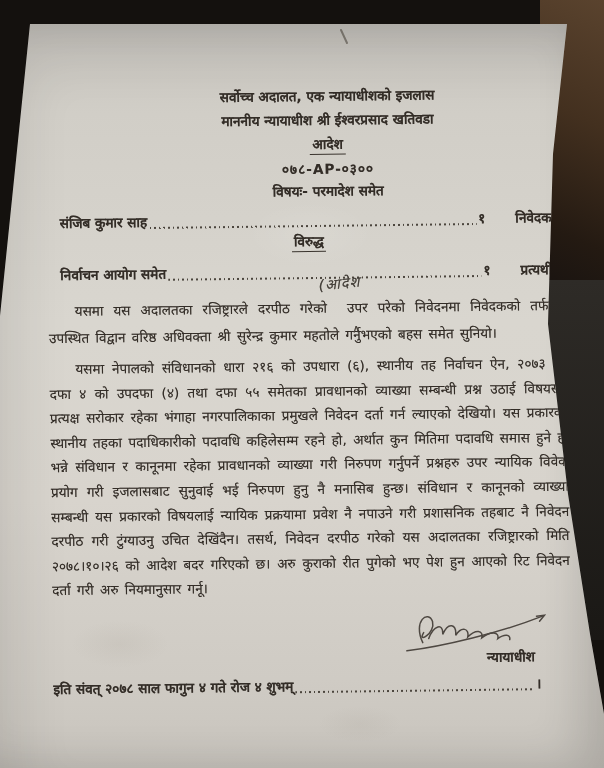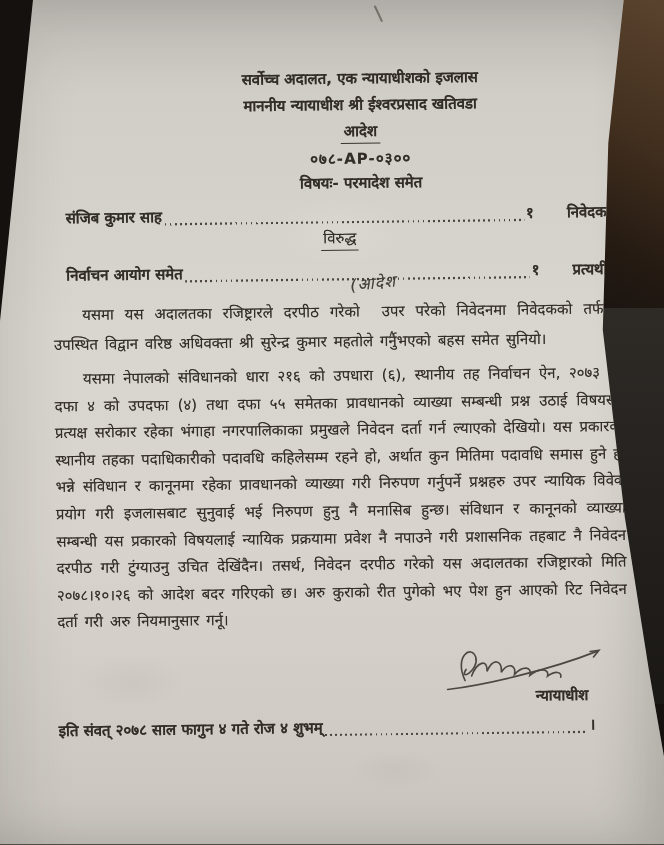--- a/index.html
+++ b/index.html
@@ -20,20 +20,21 @@
   }
   
   .paper{
     position:absolute;inset:0;
     clip-path:polygon(30px 0,567px 0,553px 130px,548px 300px,568px 470px,590px 610px,604px 690px,604px 768px,0 768px,0 292px);
     background:
       radial-gradient(70px 34px at 120px 620px, rgba(120,110,95,0.07), transparent 70%),
       radial-gradient(90px 46px at 310px 210px, rgba(255,255,255,0.10), transparent 70%),
       radial-gradient(60px 26px at 360px 700px, rgba(110,100,88,0.06), transparent 70%),
       linear-gradient(180deg,#c6c3bd 0%,#d1cec7 12%,#d9d6cf 40%,#d8d4cd 64%,#cfcbc4 88%,#c8c4bd 100%);
+    margin-top: 24px;
   }
   .paper-shade{
     position:absolute;inset:0;pointer-events:none;
     box-shadow:inset -28px -6px 40px rgba(0,0,0,0.12), inset 24px 34px 50px rgba(0,0,0,0.08);
     clip-path:inherit;
   }
   .pen-tick{position:absolute;left:338px;top:4px;opacity:.65;}
 
   
   .content{
@@ -50,21 +51,21 @@
   .subject{margin:0;}
 
   .party-row{display:flex;align-items:flex-end;margin-top:12px;padding:0 18px 0 12px;}
   .party-name,.party-num,.party-role{white-space:nowrap;}
   .leader{
     flex:1 1 auto;height:13px;margin:0 2px;
     background:repeating-linear-gradient(90deg,#4b453d 0 1.6px,transparent 1.6px 4.6px) left bottom 2px / 100% 2px no-repeat;
   }
   .party-role{margin-left:30px;text-align:center;}
   .versus-wrap{text-align:center;margin-top:4px;}
-  .versus{display:inline-block;font-weight:400;border-bottom:1.5px solid #3a342e;padding:0 2px 1px;}
+  .versus{display:inline-block;font-weight:700;border-bottom:1.5px solid #3a342e;padding:0 2px 1px;}
 
   .para{margin:0;text-align:justify;word-spacing:2px;padding-right:4px;font-weight:500;}
   .para1{margin-top:14px;text-indent:26px;line-height:27px;}
   .para2{margin-top:5px;text-indent:26px;line-height:24.6px;}
 
   .ins-point{position:relative;display:inline-block;width:10px;text-align:center;}
   .caret{position:absolute;left:-1px;top:3px;font-size:11px;font-weight:400;color:#4a443c;}
   .hw{
     position:absolute;left:-34px;bottom:14px;white-space:nowrap;
     font-size:14.5px;font-weight:400;font-style:italic;letter-spacing:1px;

